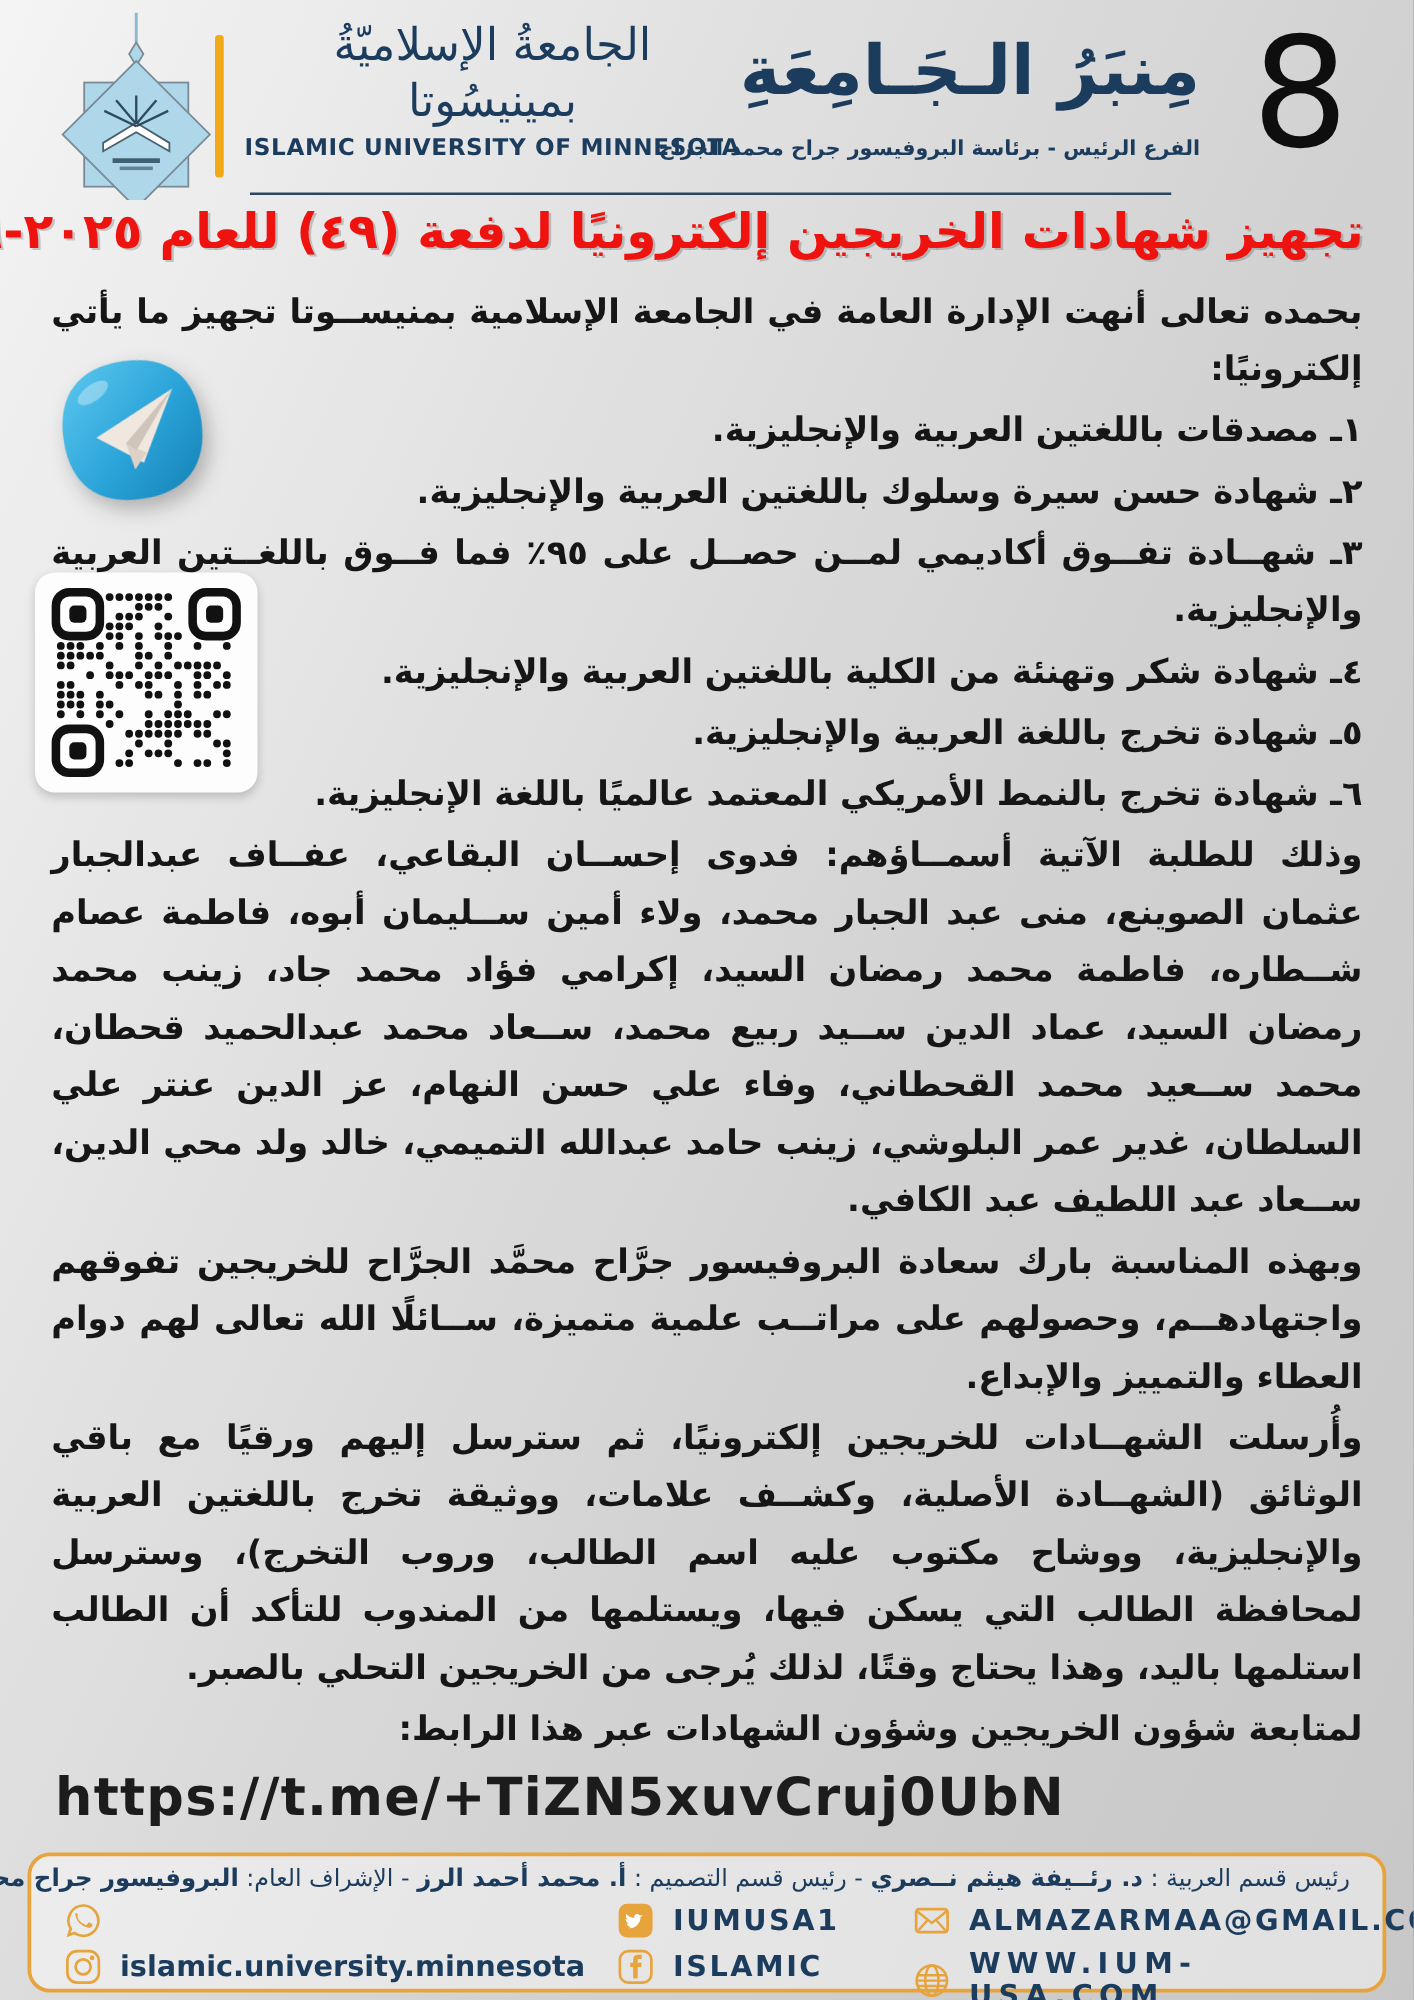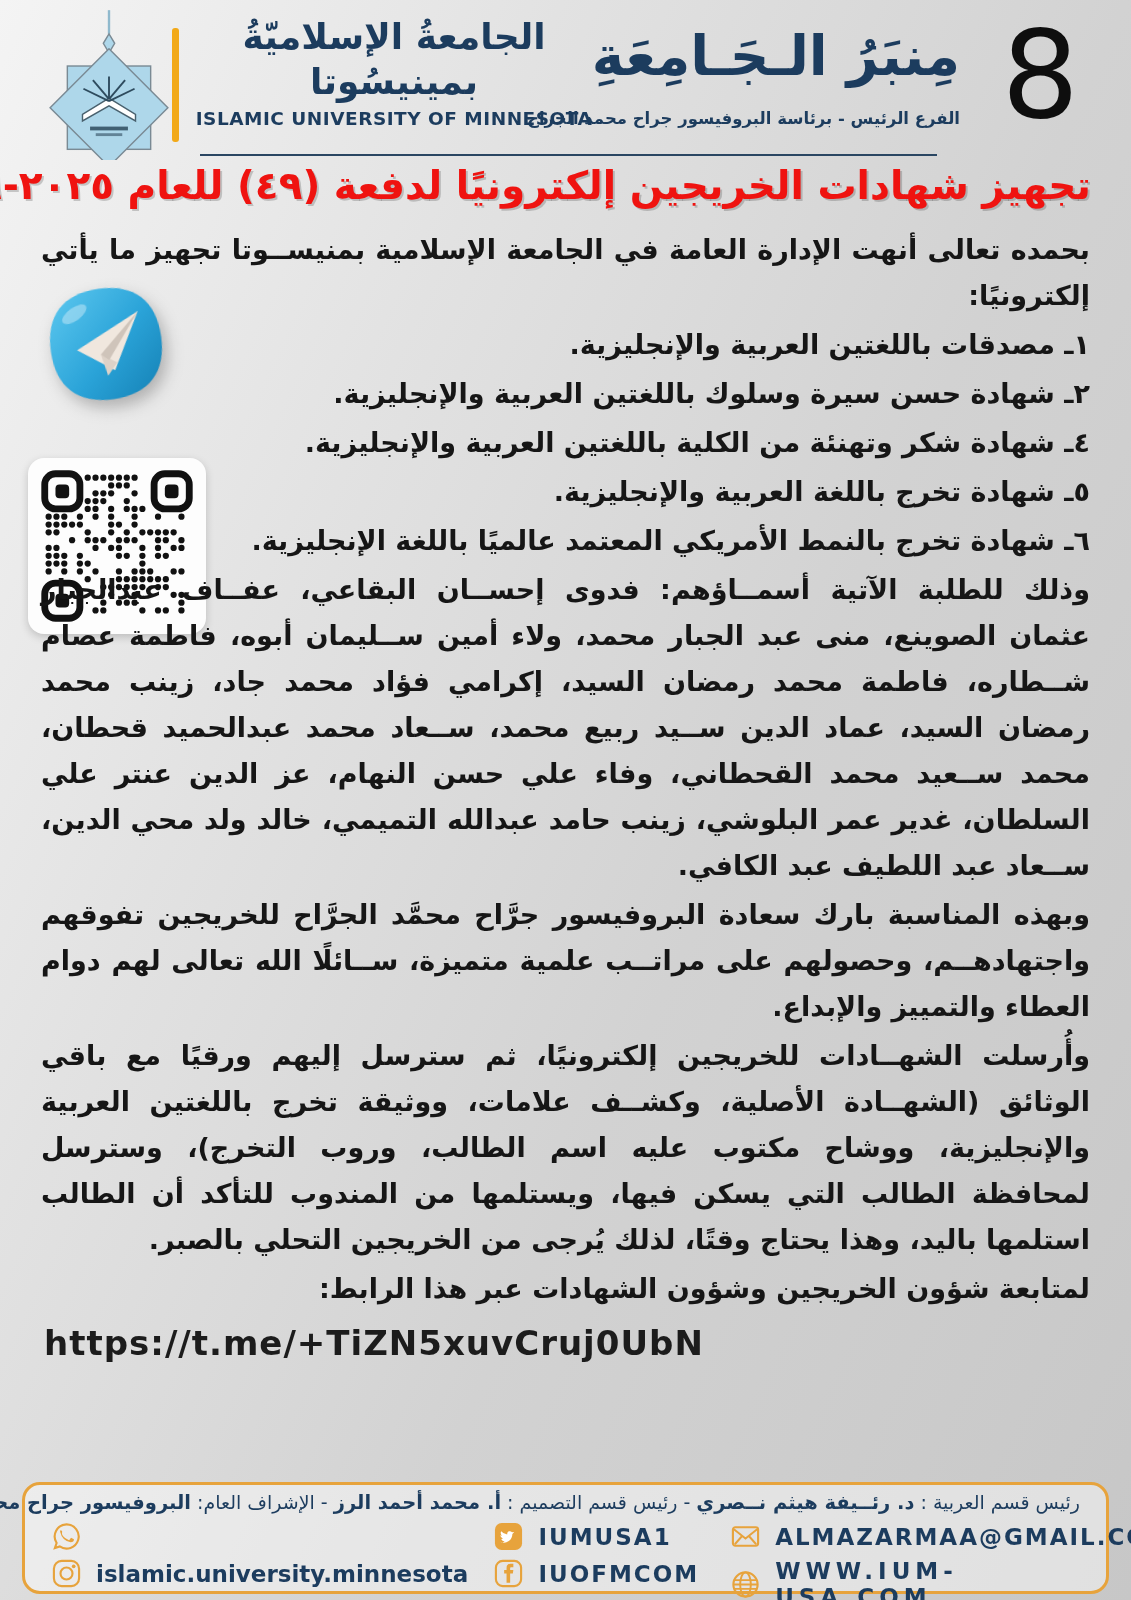--- a/index.html
+++ b/index.html
@@ -5,21 +5,21 @@
   html,body{margin:0;padding:0;background:#9e9e9e;}
   .page{
     position:relative;width:1131px;height:1600px;margin:0 auto;overflow:hidden;
     background:linear-gradient(115deg,#f4f4f4 0%,#e2e2e2 30%,#d2d2d2 60%,#c7c7c7 100%);
     font-family:"DejaVu Sans",sans-serif;color:#161616;
   }
   
   .logo{position:absolute;left:38px;top:8px;width:142px;height:152px;}
   .gold-bar{position:absolute;left:172px;top:28px;width:7px;height:114px;background:#f2a918;border-radius:3px;}
   .uni-block{position:absolute;left:195px;top:14px;width:398px;text-align:center;color:#1c3c5e;}
-  .uni-ar{font-weight:bold;font-size:36px;line-height:1.25;height:92px;overflow:hidden;}
+  .uni-ar{font-weight:normal;font-size:36px;line-height:1.25;height:92px;overflow:hidden;}
   .uni-en{font-weight:bold;font-size:18.5px;letter-spacing:.5px;white-space:nowrap;margin-top:2px;}
   .masthead{position:absolute;left:598px;top:26px;width:362px;text-align:center;color:#1c3c5e;direction:rtl;}
   .masthead-title{font-weight:bold;font-size:55px;line-height:1.1;white-space:nowrap;}
   .masthead-sub{font-weight:bold;font-size:16.5px;margin-top:22px;white-space:nowrap;}
   .issue-no{position:absolute;right:52px;top:14px;font-size:122px;line-height:1;font-weight:400;color:#0e0e0e;}
   .header-rule{position:absolute;left:200px;top:154px;width:737px;height:2px;background:#2a4662;}
   
   .headline{
     position:absolute;top:163px;left:40px;right:40px;direction:rtl;text-align:center;
     color:#ef1310;font-weight:bold;font-size:39px;text-shadow:2px 2px 0 rgba(0,0,0,.18);
@@ -28,21 +28,21 @@
   
   .article{
     position:absolute;top:224px;right:38px;left:38px;direction:rtl;
     font-weight:bold;font-size:27px;line-height:46px;text-align:right;
   }
   .article p{margin:3px;}
   .just{text-align:justify;}
   .names{margin-top:8px;}
   .follow{margin-top:2px;}
   .link-line{
-    direction:ltr;text-align:left;font-size:34px;font-weight:bold;color:#1c1c1c;
+    direction:ltr;text-align:left;font-size:42px;font-weight:bold;color:#1c1c1c;
     letter-spacing:1px;margin-top:8px;padding-left:6px;
   }
   
   .tg-wrap{position:absolute;left:44px;top:284px;width:124px;height:120px;}
   .tg-wrap svg{filter:drop-shadow(4px 8px 8px rgba(0,0,0,.25));}
   .qr-card{
     position:absolute;left:28px;top:458px;width:178px;height:176px;background:#fdfdfd;
     border-radius:16px;box-shadow:0 3px 8px rgba(0,0,0,.18);display:flex;align-items:center;justify-content:center;
   }
   
@@ -260,20 +260,21 @@
         <circle cx="127" cy="151" r="3.2" fill="#111"></circle>
         <circle cx="135" cy="151" r="3.2" fill="#111"></circle>
         <circle cx="151" cy="151" r="3.2" fill="#111"></circle>
       </svg>
   </div>
 
   <div class="article">
     <p class="just">بحمده تعالى أنهت الإدارة العامة في الجامعة الإسلامية بمنيســوتا تجهيز ما يأتي إلكترونيًا:</p>
     <p>١ـ مصدقات باللغتين العربية والإنجليزية.</p>
     <p>٢ـ شهادة حسن سيرة وسلوك باللغتين العربية والإنجليزية.</p>
+    <p class="just">٣ـ شهــادة تفــوق أكاديمي لمــن حصــل على ٩٥٪ فما فــوق باللغــتين العربية والإنجليزية.</p>
     <p>٤ـ شهادة شكر وتهنئة من الكلية باللغتين العربية والإنجليزية.</p>
     <p>٥ـ شهادة تخرج باللغة العربية والإنجليزية.</p>
     <p>٦ـ شهادة تخرج بالنمط الأمريكي المعتمد عالميًا باللغة الإنجليزية.</p>
     <p class="just names">وذلك للطلبة الآتية أسمــاؤهم: فدوى إحســان البقاعي، عفــاف عبدالجبار عثمان الصوينع، منى عبد الجبار محمد، ولاء أمين ســليمان أبوه، فاطمة عصام شــطاره، فاطمة محمد رمضان السيد، إكرامي فؤاد محمد جاد، زينب محمد رمضان السيد، عماد الدين ســيد ربيع محمد، ســعاد محمد عبدالحميد قحطان، محمد ســعيد محمد القحطاني، وفاء علي حسن النهام، عز الدين عنتر علي السلطان، غدير عمر البلوشي، زينب حامد عبدالله التميمي، خالد ولد محي الدين، ســعاد عبد اللطيف عبد الكافي.</p>
     <p class="just">وبهذه المناسبة بارك سعادة البروفيسور جرَّاح محمَّد الجرَّاح للخريجين تفوقهم واجتهادهــم، وحصولهم على مراتــب علمية متميزة، ســائلًا الله تعالى لهم دوام العطاء والتمييز والإبداع.</p>
     <p class="just">وأُرسلت الشهــادات للخريجين إلكترونيًا، ثم سترسل إليهم ورقيًا مع باقي الوثائق (الشهــادة الأصلية، وكشــف علامات، ووثيقة تخرج باللغتين العربية والإنجليزية، ووشاح مكتوب عليه اسم الطالب، وروب التخرج)، وسترسل لمحافظة الطالب التي يسكن فيها، ويستلمها من المندوب للتأكد أن الطالب استلمها باليد، وهذا يحتاج وقتًا، لذلك يُرجى من الخريجين التحلي بالصبر.</p>
     <p class="follow">لمتابعة شؤون الخريجين وشؤون الشهادات عبر هذا الرابط:</p>
     <div class="link-line">https://t.me/+TiZN5xuvCruj0UbN</div>
   </div>
 
@@ -306,21 +307,21 @@
             <rect x="2" y="2" width="28" height="28" rx="7" fill="#e7a33c"></rect>
             <path d="M7.5 21.5 q4.8 2 8.8-.8 q3.6-2.7 3.7-7.4 l1.9-2 -2.3.4 q-1.4-1.8-3.3-1 q-1.9.8-1.6 3.2 q-3.8-.4-6.3-3.3 q-1.3 2.7 1 4.6 l-1.9-.5 q.5 2.7 2.8 3.6 l-1.9.2 q1 2.2 3.7 2.7 q-2.3 1.5-4.6.3z" fill="#ffffff"></path>
           </svg>
           <span class="txt midwide">IUMUSA1</span>
         </div>
         <div class="c-item">
           <svg class="c-icon" viewBox="0 0 32 32">
             <rect x="3" y="3" width="26" height="26" rx="7" fill="none" stroke="#e7a33c" stroke-width="2.2"></rect>
             <path d="M18.5 9.5 h2.5 v-3.5 h-3 q-4 0-4 4.2 v2.3 h-2.5 v3.5 h2.5 v9.5 h3.7 v-9.5 h2.8 l.5-3.5 h-3.3 v-1.8 q0-1.2.8-1.2z" fill="#e7a33c"></path>
           </svg>
-          <span class="txt midwide">IUOFMCOM</span>
+          <span class="txt midwide">ISLAMIC</span>
         </div>
       </div>
 
       <div class="c-col c3">
         <div class="c-item">
           <svg class="c-icon" viewBox="0 0 32 32">
             <rect x="3" y="6.5" width="26" height="19" rx="2.5" fill="none" stroke="#e7a33c" stroke-width="2.2"></rect>
             <path d="M4 8.5 L16 18 L28 8.5 M5 24 L12.5 15.5 M27 24 L19.5 15.5" fill="none" stroke="#e7a33c" stroke-width="2"></path>
           </svg>
           <span class="txt midwide">ALMAZARMAA@GMAIL.COM</span>

